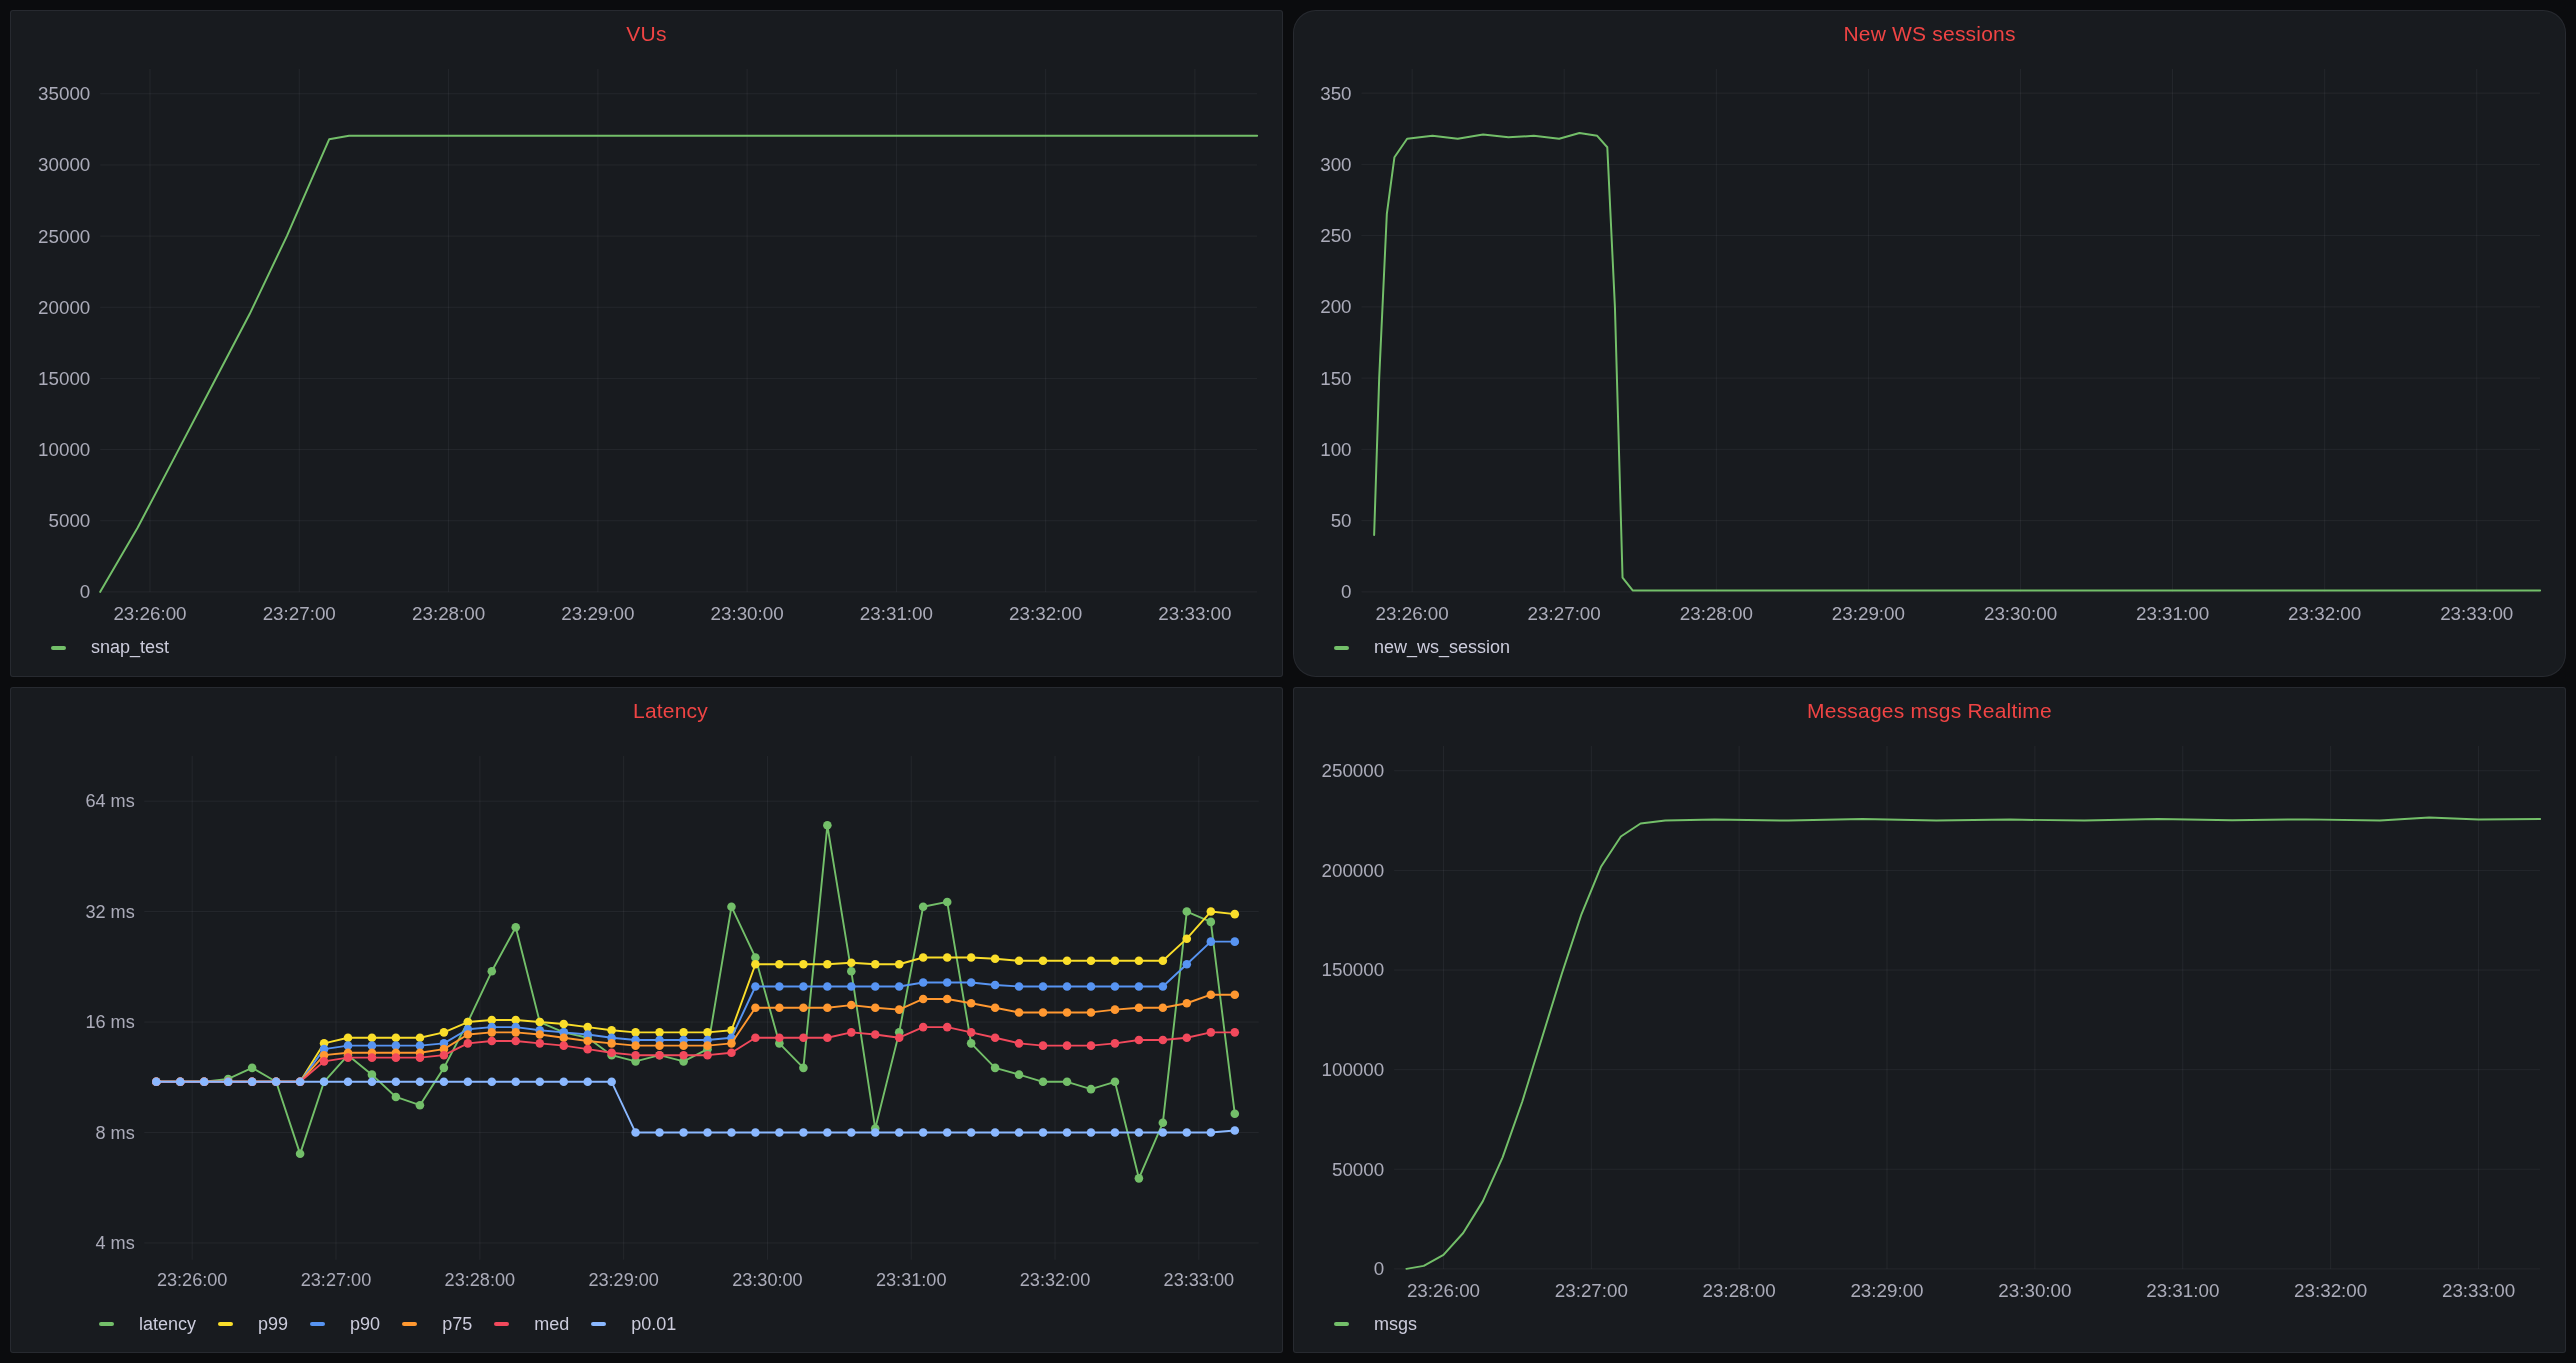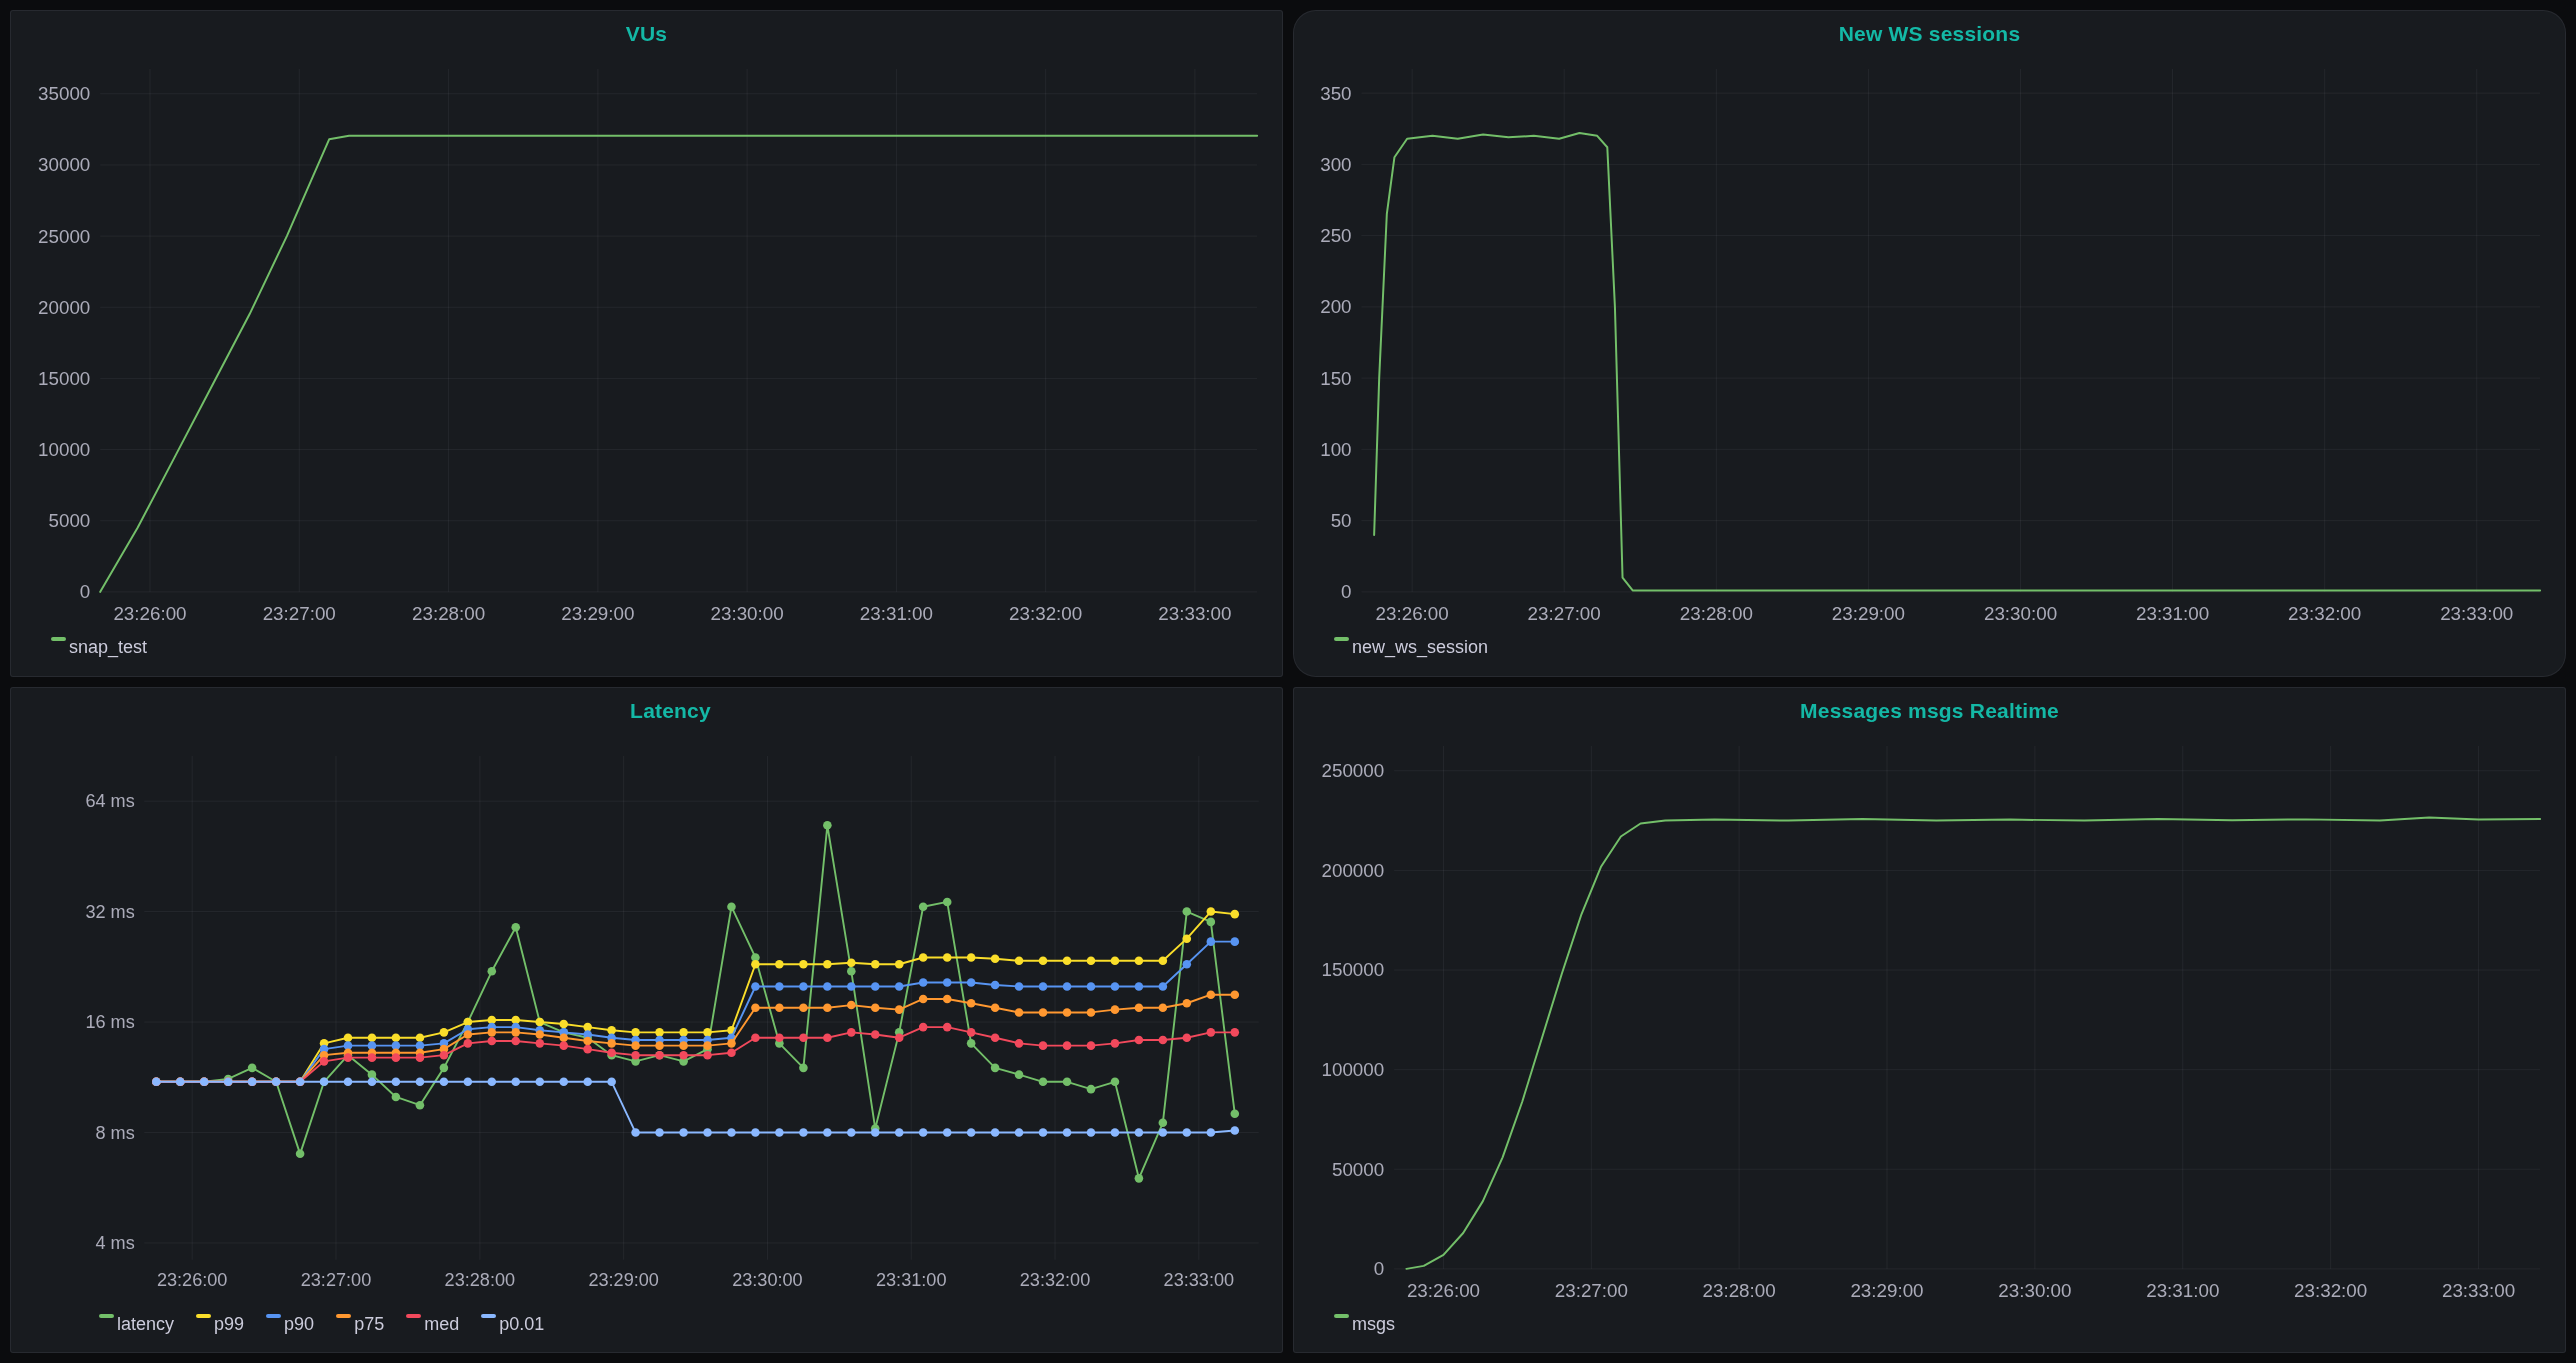--- a/index.html
+++ b/index.html
@@ -1,29 +1,29 @@
 <!DOCTYPE html>
 <html><head>
 <meta charset="utf-8">
 <style>
   *{box-sizing:border-box;margin:0;padding:0}
   html,body{width:2576px;height:1363px;overflow:hidden}
   body{background:#0b0c0e;font-family:"Liberation Sans","DejaVu Sans",sans-serif}
   .dashboard{display:grid;width:100%;height:100%;grid-template-columns:1fr 1fr;grid-template-rows:1fr 1fr;gap:10px;padding:10px}
   .panel{background:#181b1f;border:1px solid rgba(204,204,220,0.09);border-radius:3px;display:flex;flex-direction:column;min-height:0;min-width:0}
   .panel-header{height:46px;display:flex;align-items:center;justify-content:center;flex:0 0 auto}
-  .panel-title{font-size:21px;font-weight:700;color:#14b8a6;letter-spacing:0.2px;cursor:pointer}
+  .panel-title{font-size:21px;font-weight:400;color:#ef4444;letter-spacing:0.2px;cursor:pointer}
   .chart-area{flex:1;min-height:0;padding:0 8px}
   svg.chart{width:100%;height:100%;display:block}
   .grid{stroke:rgba(204,204,220,0.07);stroke-width:1}
   .tick{font-size:19px;fill:rgba(204,204,220,0.82);font-family:inherit}
   .xtick{text-anchor:middle}
   .ytick{text-anchor:end}
   .legend{flex:0 0 auto;height:46px;display:flex;align-items:center;gap:22px;padding:0 10px 10px 40px}
-  .legend-item{display:flex;align-items:flex-start;gap:3px;cursor:pointer}
+  .legend-item{display:flex;align-items:center;gap:25px;cursor:pointer}
   .swatch{width:15px;height:4px;border-radius:2px;display:inline-block}
   .legend-label{font-size:18px;color:#ccccdc}
 </style>
 </head>
 <body style="background: rgb(11, 12, 14);">
 
 <main class="dashboard">
 
   <section class="panel" style="background: rgb(24, 27, 31);">
     <header class="panel-header">

